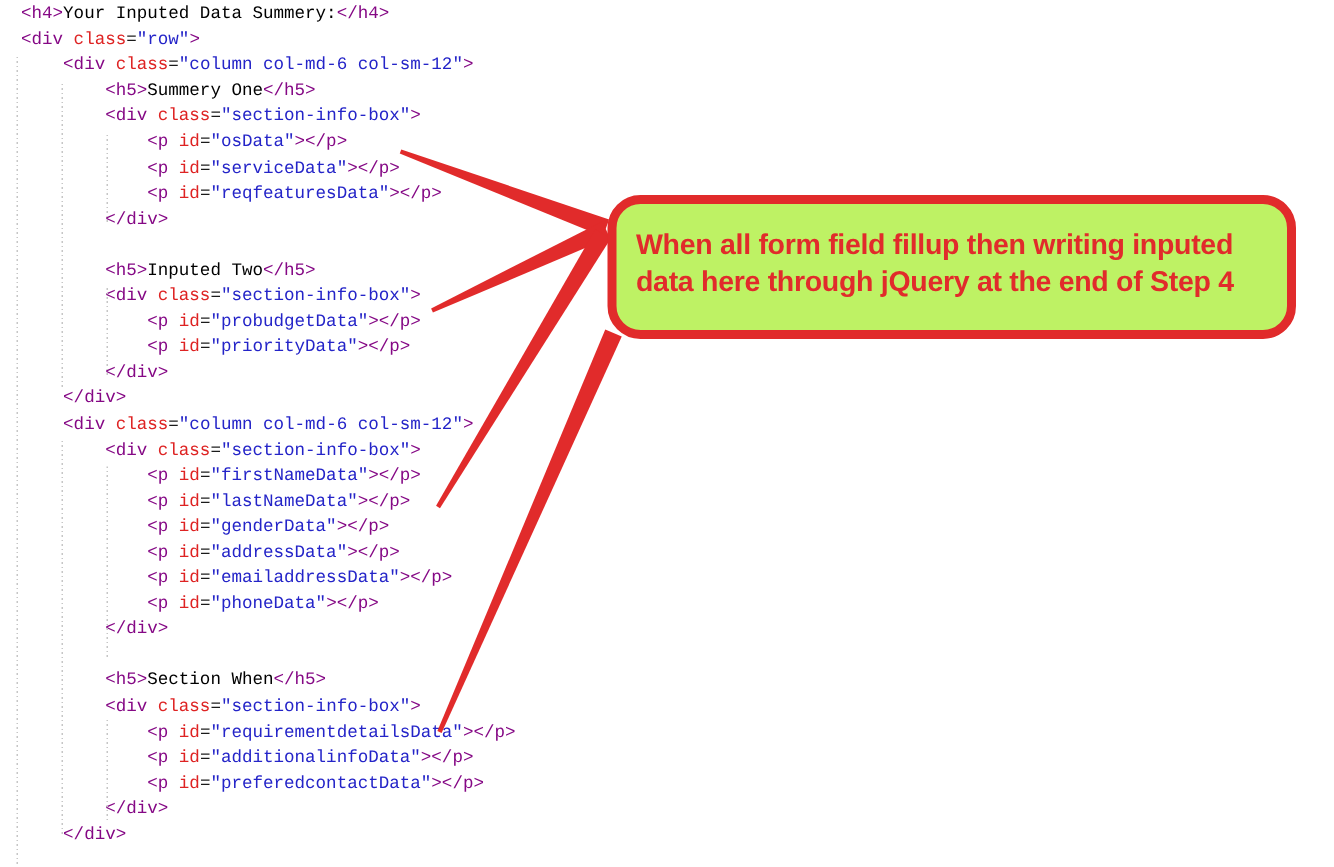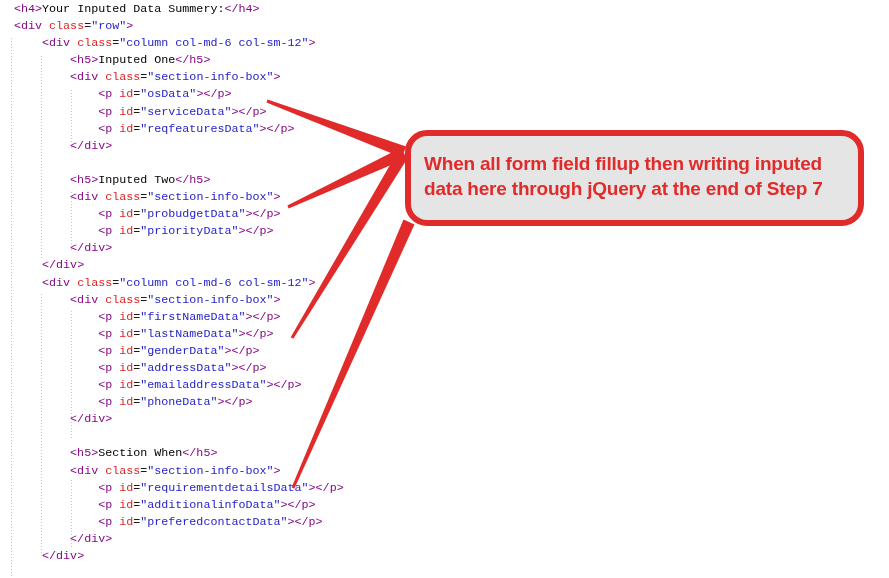--- a/index.html
+++ b/index.html
@@ -23,40 +23,40 @@
     background-image:repeating-linear-gradient(to bottom,#c6c6c6 0 1px,transparent 1px 3px);
   }
   
   .arrow-svg{
     position:absolute;left:0;top:0;width:889px;height:578px;
     pointer-events:none;
   }
   .callout-box{
     position:absolute;left:405px;top:130px;width:459px;height:96px;
     box-sizing:border-box;
-    background:#e5e5e5;
+    background:#bef264;
     border:6px solid var(--accent,#e12b2b);
     border-radius:22px;
     padding:15px 10px 0 13px;
   }
   .callout-line{
     font-family:"Liberation Sans", sans-serif;
     font-weight:700;font-size:19px;line-height:25px;
     letter-spacing:-0.2px;white-space:nowrap;
     color:var(--accent,#e12b2b);
   }
 </style>
 </head>
 <body style="--accent: #e12b2b;">
 
 <div class="code-editor">
     <div class="code-line"><span></span><span style="color: rgb(133, 8, 133);">&lt;h4&gt;</span><span style="color: rgb(0, 0, 0);">Your Inputed Data Summery:</span><span style="color: rgb(133, 8, 133);">&lt;/h4&gt;</span></div>
     <div class="code-line"><span></span><span style="color: rgb(133, 8, 133);">&lt;div </span><span style="color: rgb(222, 35, 35);">class</span><span style="color: rgb(26, 26, 26);">=</span><span style="color: rgb(36, 36, 200);">"row"</span><span style="color: rgb(133, 8, 133);">&gt;</span></div>
     <div class="code-line"><span>    </span><span style="color: rgb(133, 8, 133);">&lt;div </span><span style="color: rgb(222, 35, 35);">class</span><span style="color: rgb(26, 26, 26);">=</span><span style="color: rgb(36, 36, 200);">"column col-md-6 col-sm-12"</span><span style="color: rgb(133, 8, 133);">&gt;</span></div>
-    <div class="code-line"><span>        </span><span style="color: rgb(133, 8, 133);">&lt;h5&gt;</span><span style="color: rgb(0, 0, 0);">Inputed One</span><span style="color: rgb(133, 8, 133);">&lt;/h5&gt;</span></div>
+    <div class="code-line"><span>        </span><span style="color: rgb(133, 8, 133);">&lt;h5&gt;</span><span style="color: rgb(0, 0, 0);">Summery One</span><span style="color: rgb(133, 8, 133);">&lt;/h5&gt;</span></div>
     <div class="code-line"><span>        </span><span style="color: rgb(133, 8, 133);">&lt;div </span><span style="color: rgb(222, 35, 35);">class</span><span style="color: rgb(26, 26, 26);">=</span><span style="color: rgb(36, 36, 200);">"section-info-box"</span><span style="color: rgb(133, 8, 133);">&gt;</span></div>
     <div class="code-line"><span>            </span><span style="color: rgb(133, 8, 133);">&lt;p </span><span style="color: rgb(222, 35, 35);">id</span><span style="color: rgb(26, 26, 26);">=</span><span style="color: rgb(36, 36, 200);">"osData"</span><span style="color: rgb(133, 8, 133);">&gt;&lt;/p&gt;</span></div>
     <div class="code-line"><span>            </span><span style="color: rgb(133, 8, 133);">&lt;p </span><span style="color: rgb(222, 35, 35);">id</span><span style="color: rgb(26, 26, 26);">=</span><span style="color: rgb(36, 36, 200);">"serviceData"</span><span style="color: rgb(133, 8, 133);">&gt;&lt;/p&gt;</span></div>
     <div class="code-line"><span>            </span><span style="color: rgb(133, 8, 133);">&lt;p </span><span style="color: rgb(222, 35, 35);">id</span><span style="color: rgb(26, 26, 26);">=</span><span style="color: rgb(36, 36, 200);">"reqfeaturesData"</span><span style="color: rgb(133, 8, 133);">&gt;&lt;/p&gt;</span></div>
     <div class="code-line"><span>        </span><span style="color: rgb(133, 8, 133);">&lt;/div&gt;</span></div>
     <div class="code-line">&nbsp;</div>
     <div class="code-line"><span>        </span><span style="color: rgb(133, 8, 133);">&lt;h5&gt;</span><span style="color: rgb(0, 0, 0);">Inputed Two</span><span style="color: rgb(133, 8, 133);">&lt;/h5&gt;</span></div>
     <div class="code-line"><span>        </span><span style="color: rgb(133, 8, 133);">&lt;div </span><span style="color: rgb(222, 35, 35);">class</span><span style="color: rgb(26, 26, 26);">=</span><span style="color: rgb(36, 36, 200);">"section-info-box"</span><span style="color: rgb(133, 8, 133);">&gt;</span></div>
     <div class="code-line"><span>            </span><span style="color: rgb(133, 8, 133);">&lt;p </span><span style="color: rgb(222, 35, 35);">id</span><span style="color: rgb(26, 26, 26);">=</span><span style="color: rgb(36, 36, 200);">"probudgetData"</span><span style="color: rgb(133, 8, 133);">&gt;&lt;/p&gt;</span></div>
     <div class="code-line"><span>            </span><span style="color: rgb(133, 8, 133);">&lt;p </span><span style="color: rgb(222, 35, 35);">id</span><span style="color: rgb(26, 26, 26);">=</span><span style="color: rgb(36, 36, 200);">"priorityData"</span><span style="color: rgb(133, 8, 133);">&gt;&lt;/p&gt;</span></div>
@@ -93,14 +93,14 @@
 
 <svg class="arrow-svg" id="arrows">
     <polygon points="406.1,146.4 267.5,99.6 266.5,102.4 401.9,157.6" fill="#e12b2b"></polygon>
     <polygon points="401.5,147.6 287.4,205.6 288.6,208.4 406.5,158.4" fill="#e12b2b"></polygon>
     <polygon points="396.9,152.9 290.7,337.2 293.3,338.8 407.1,159.1" fill="#e12b2b"></polygon>
     <polygon points="403.5,219.6 291.6,487.4 294.4,488.6 414.5,224.4" fill="#e12b2b"></polygon>
   </svg>
 
 <div class="callout-box">
   <div class="callout-line">When all form field fillup then writing inputed</div>
-  <div class="callout-line">data here through jQuery at the end of Step 7</div>
+  <div class="callout-line">data here through jQuery at the end of Step 4</div>
 </div>
 
 </body></html>

